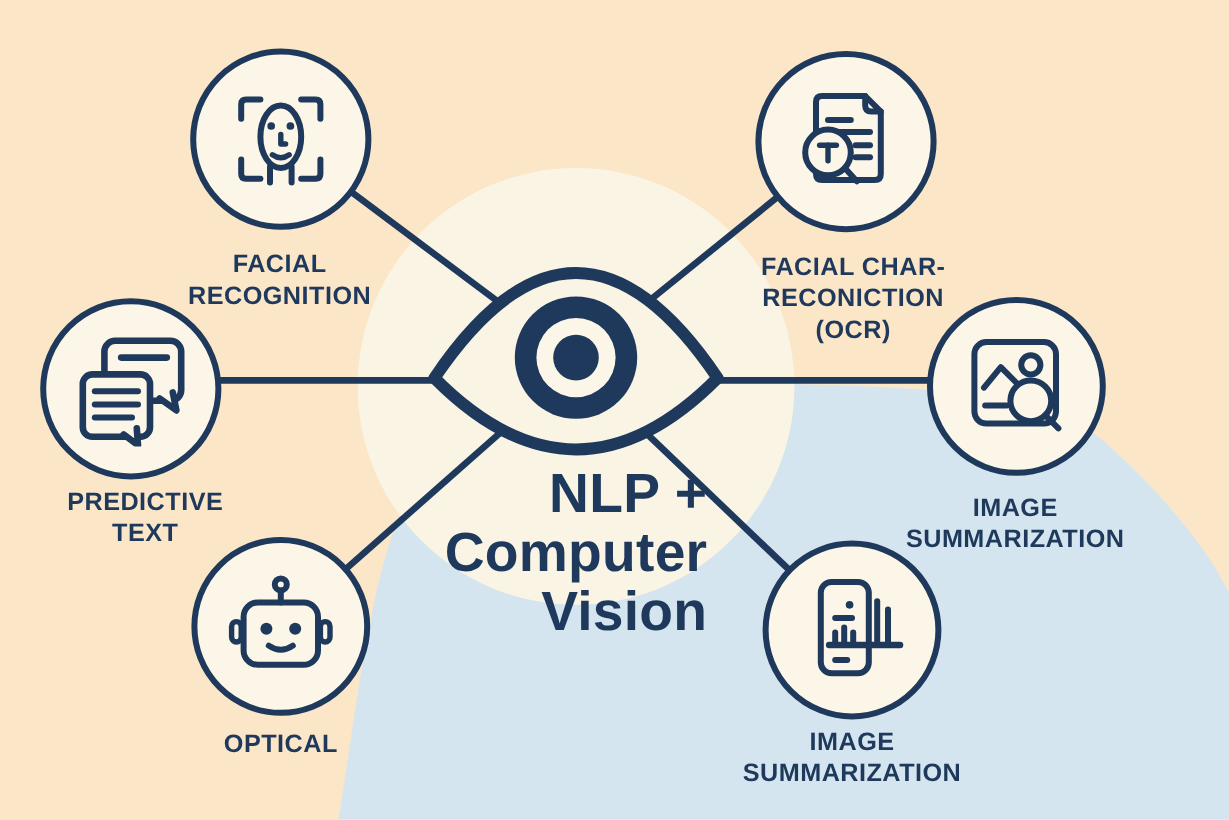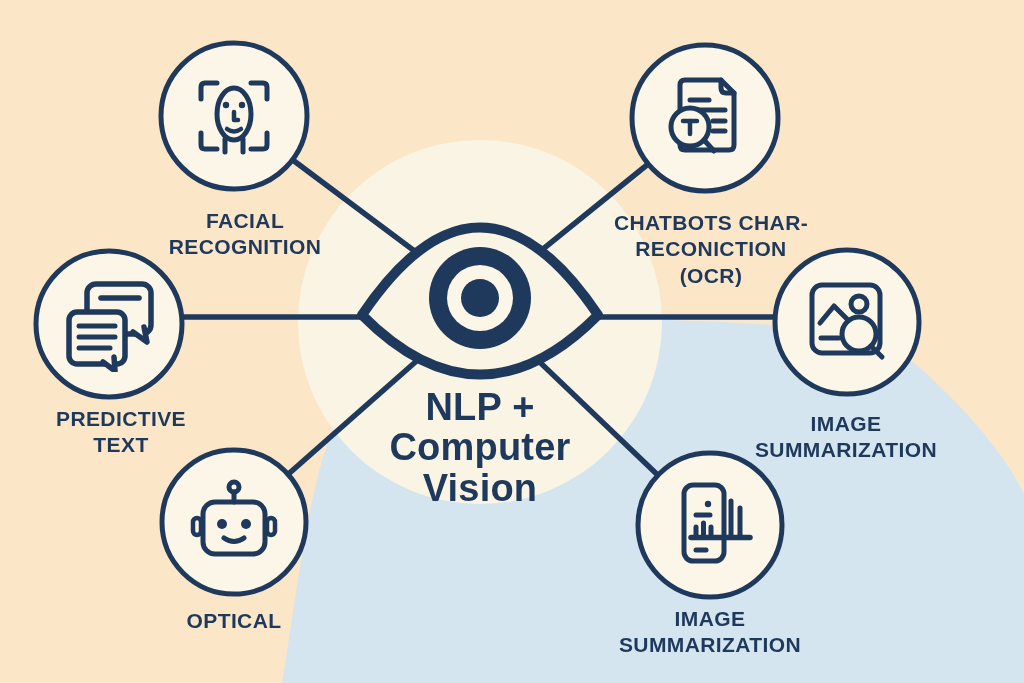--- a/index.html
+++ b/index.html
@@ -11,22 +11,22 @@
   .layer { position:absolute; left:0; top:0; }
   .icon { position:absolute; pointer-events:none; }
   .node-label {
     position:absolute; transform:translateX(-50%);
     text-align:center; white-space:pre-line;
     color:#1E395B; font-weight:700; font-size:21px;
     line-height:1.26; letter-spacing:0.4px;
   }
   .center-title {
     position:absolute; left:480px; top:387px; transform:translateX(-50%);
-    text-align:center; white-space:pre-line;
-    color:#1E395B; font-weight:700; font-size:38px; line-height:1.06;
+    text-align:right; white-space:pre-line;
+    color:#1E395B; font-weight:700; font-size:46px; line-height:1.06;
     letter-spacing:0.2px;
   }
 </style>
 </head>
 <body>
 
 <div class="stage">
 
   <svg class="layer" width="1024" height="683" viewBox="0 0 1024 683">
 
@@ -146,24 +146,24 @@
       <path d="M78 31 V60"></path>
       <path d="M34 73 H44"></path>
     </g>
     <circle cx="46" cy="27" r="3.2" fill="#1E395B"></circle>
   </svg>
 
   <div class="center-title">NLP +
 Computer
 Vision</div>
 
-  <div class="node-label" style="left:245px; top:208px;">FACIAL
+  <div class="node-label" style="left:233px; top:208px;">FACIAL
 RECOGNITION</div>
 
-  <div class="node-label" style="left:711px; top:210px;">CHATBOTS CHAR-
+  <div class="node-label" style="left:711px; top:210px;">FACIAL CHAR-
 RECONICTION
 (OCR)</div>
 
   <div class="node-label" style="left:121px; top:406px;">PREDICTIVE
 TEXT</div>
 
   <div class="node-label" style="left:234px; top:608px;">OPTICAL</div>
 
   <div class="node-label" style="left:846px; top:411px;">IMAGE
 SUMMARIZATION</div>

